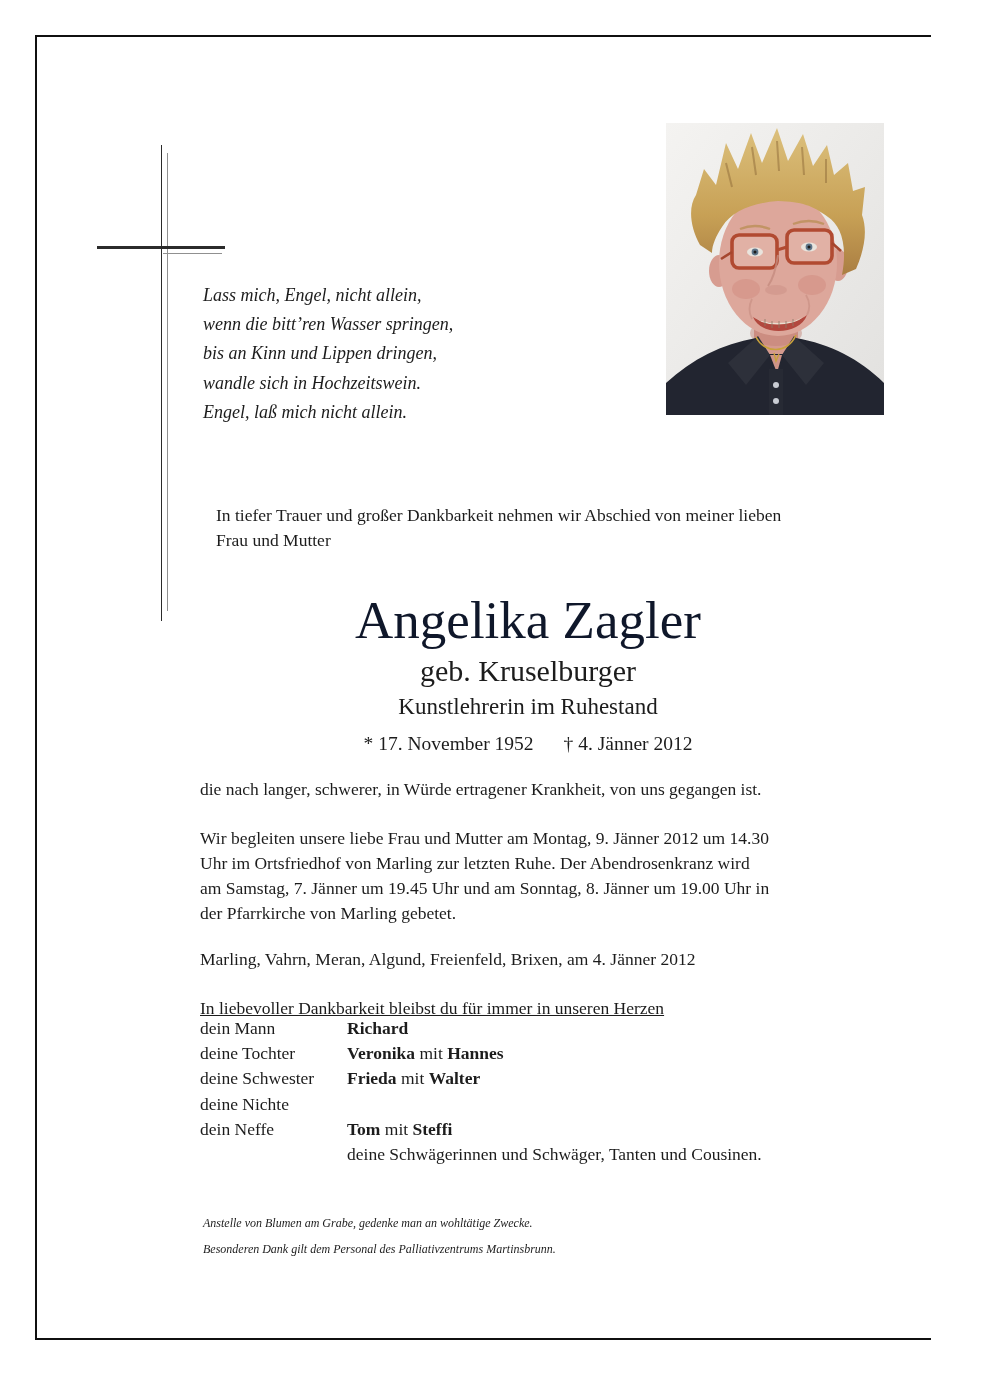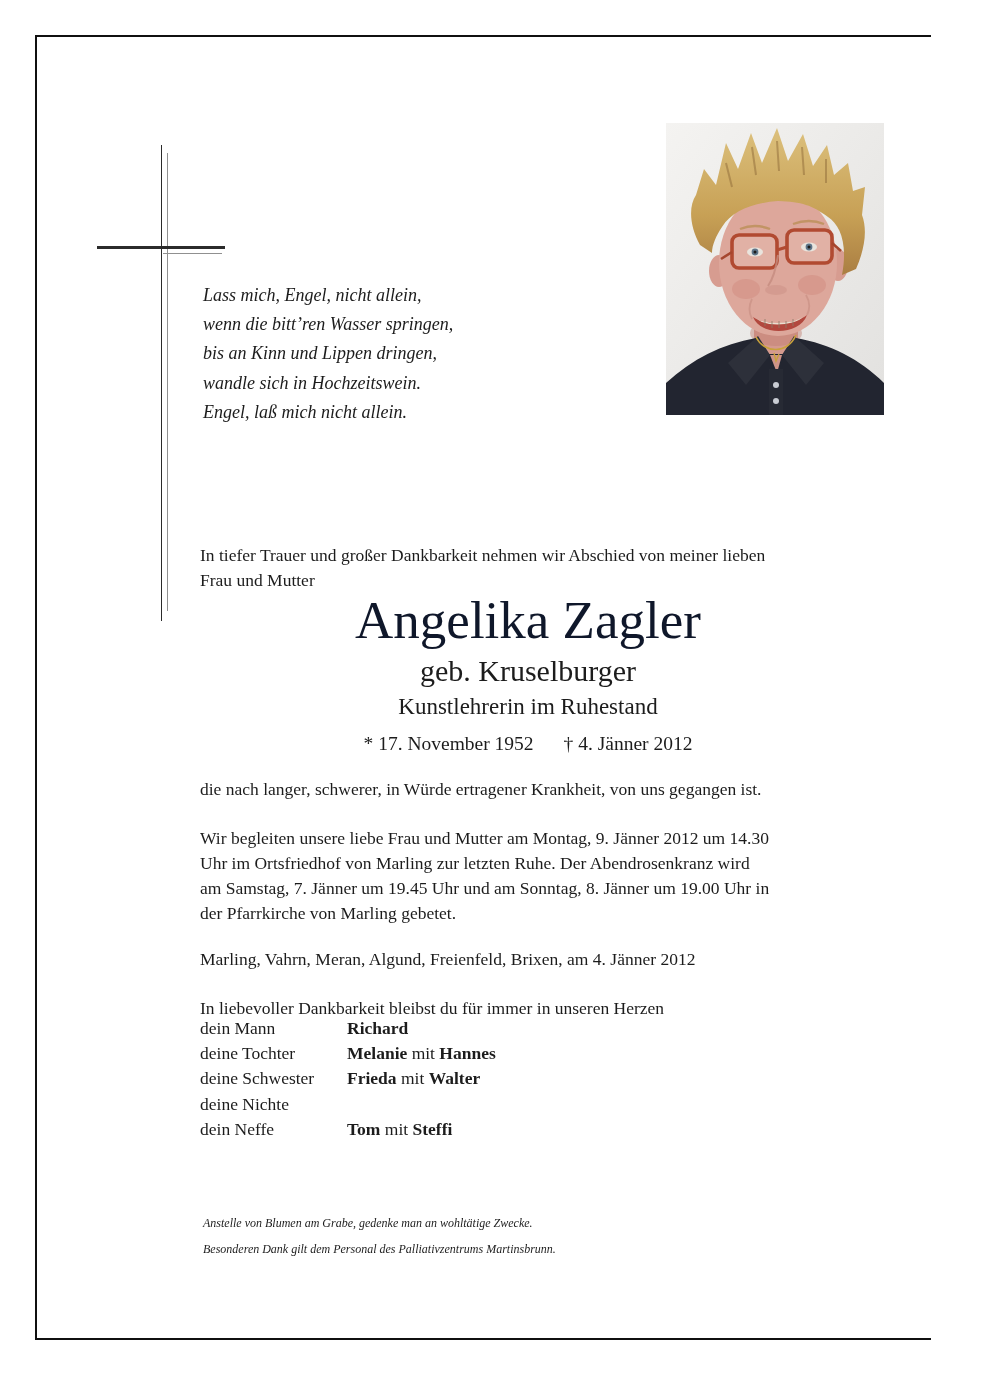--- a/index.html
+++ b/index.html
@@ -18,30 +18,30 @@
   .ch1 { left:97px;  top:246px;   width:128px; height:2.5px; background:#2b2b2b; }
   .ch2 { left:163px; top:252.8px; width:59px;  height:1.3px; background:#909090; }
 
   .photo { position:absolute; left:666px; top:123px; }
 
   .poem {
     position:absolute; left:203px; top:281px;
     font-style:italic; font-size:18px; line-height:29.2px; white-space:pre-line;
   }
   .body-text { font-size:17.5px; line-height:25px; }
-  .intro   { position:absolute; left:200px; top:503px; white-space:pre-line;margin-top:40px; }
+  .intro   { position:absolute; left:216px; top:503px; white-space:pre-line; }
   .name-block { position:absolute; left:200px; top:590px; width:656px; text-align:center; }
   .name    { font-size:53px; line-height:60px; color:#0f172a; }
   .maiden  { font-size:30px; line-height:36px; margin-top:3px; }
   .profession { font-size:23px; line-height:30px; margin-top:3px; }
   .dates   { font-size:19.5px; line-height:26px; margin-top:9px; display:flex; justify-content:center; gap:30px; }
   .passing { position:absolute; left:200px; top:777px; }
   .funeral { position:absolute; left:200px; top:826px; white-space:pre-line; }
   .places  { position:absolute; left:200px; top:947px; }
-  .gratitude { position:absolute; left:200px; top:996px; }
+  .gratitude { position:absolute; left:200px; top:996px;text-decoration:underline; }
   .family-list { position:absolute; left:200px; top:1016px; font-size:17.5px; }
   .family-row { display:flex; line-height:25.2px; }
   .relation { width:147px; flex:0 0 147px; }
   .b { font-weight:bold; }
   .closing {
     position:absolute; left:203px; top:1211px;
     font-style:italic; font-size:12px; line-height:25.5px; white-space:pre-line;
   }
 </style>
 </head>
@@ -138,34 +138,35 @@
 
   <div class="gratitude body-text">In liebevoller Dankbarkeit bleibst du für immer in unseren Herzen</div>
 
   <div class="family-list">
       <div class="family-row">
         <span class="relation">dein Mann</span>
         <span class="names"><span class="b">Richard</span></span>
       </div>
       <div class="family-row">
         <span class="relation">deine Tochter</span>
-        <span class="names"><span class="b">Melanie</span><span> mit </span><span class="b">Hannes</span></span>
+        <span class="names"><span class="b">Veronika</span><span> mit </span><span class="b">Hannes</span></span>
       </div>
       <div class="family-row">
         <span class="relation">deine Schwester</span>
         <span class="names"><span class="b">Frieda</span><span> mit </span><span class="b">Walter</span></span>
       </div>
       <div class="family-row">
         <span class="relation">deine Nichte</span>
       </div>
       <div class="family-row">
         <span class="relation">dein Neffe</span>
         <span class="names"><span class="b">Tom</span><span> mit </span><span class="b">Steffi</span></span>
       </div>
       <div class="family-row">
         <span class="relation"></span>
+        <span class="names"><span>deine Schwägerinnen und Schwäger, Tanten und Cousinen.</span></span>
       </div>
     </div>
 
   <div class="closing">Anstelle von Blumen am Grabe, gedenke man an wohltätige Zwecke.
 Besonderen Dank gilt dem Personal des Palliativzentrums Martinsbrunn.</div>
 
 </div>
 
 </body></html>

